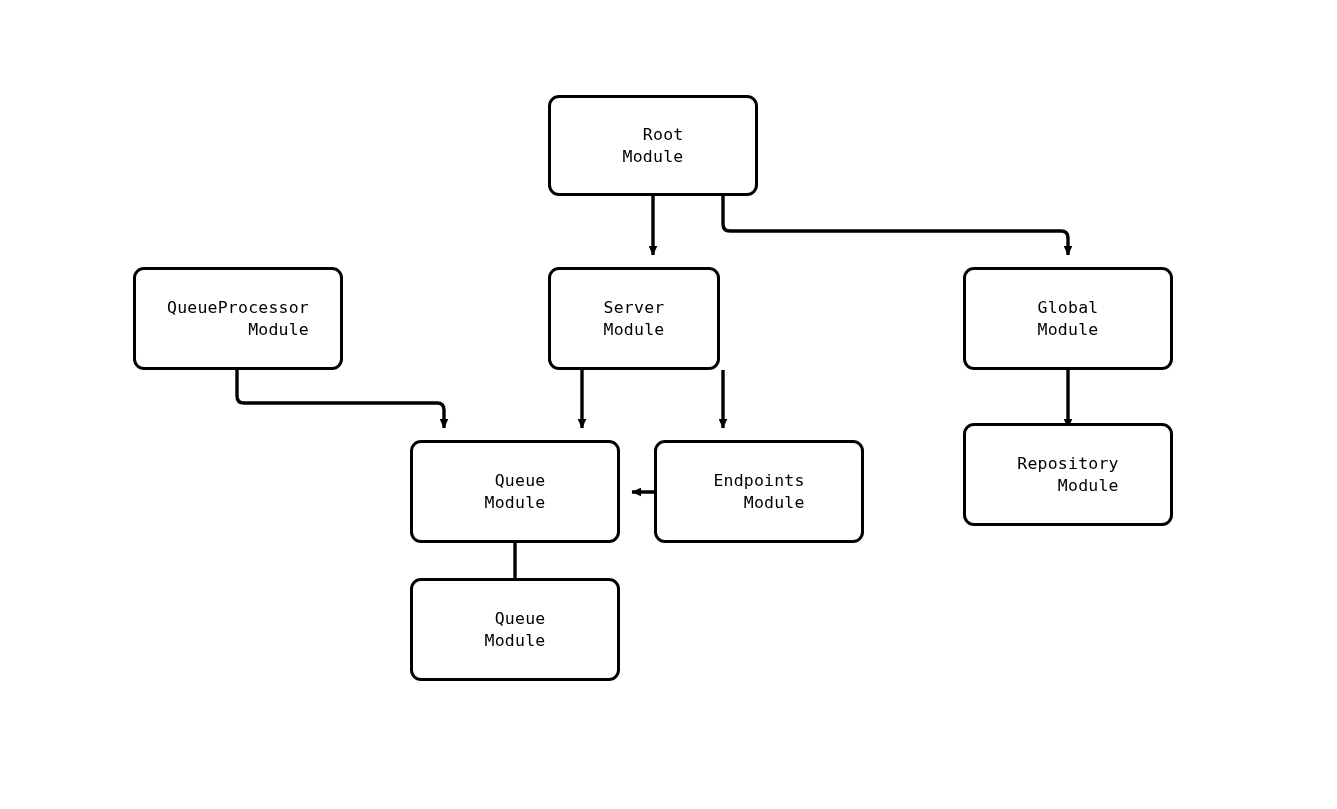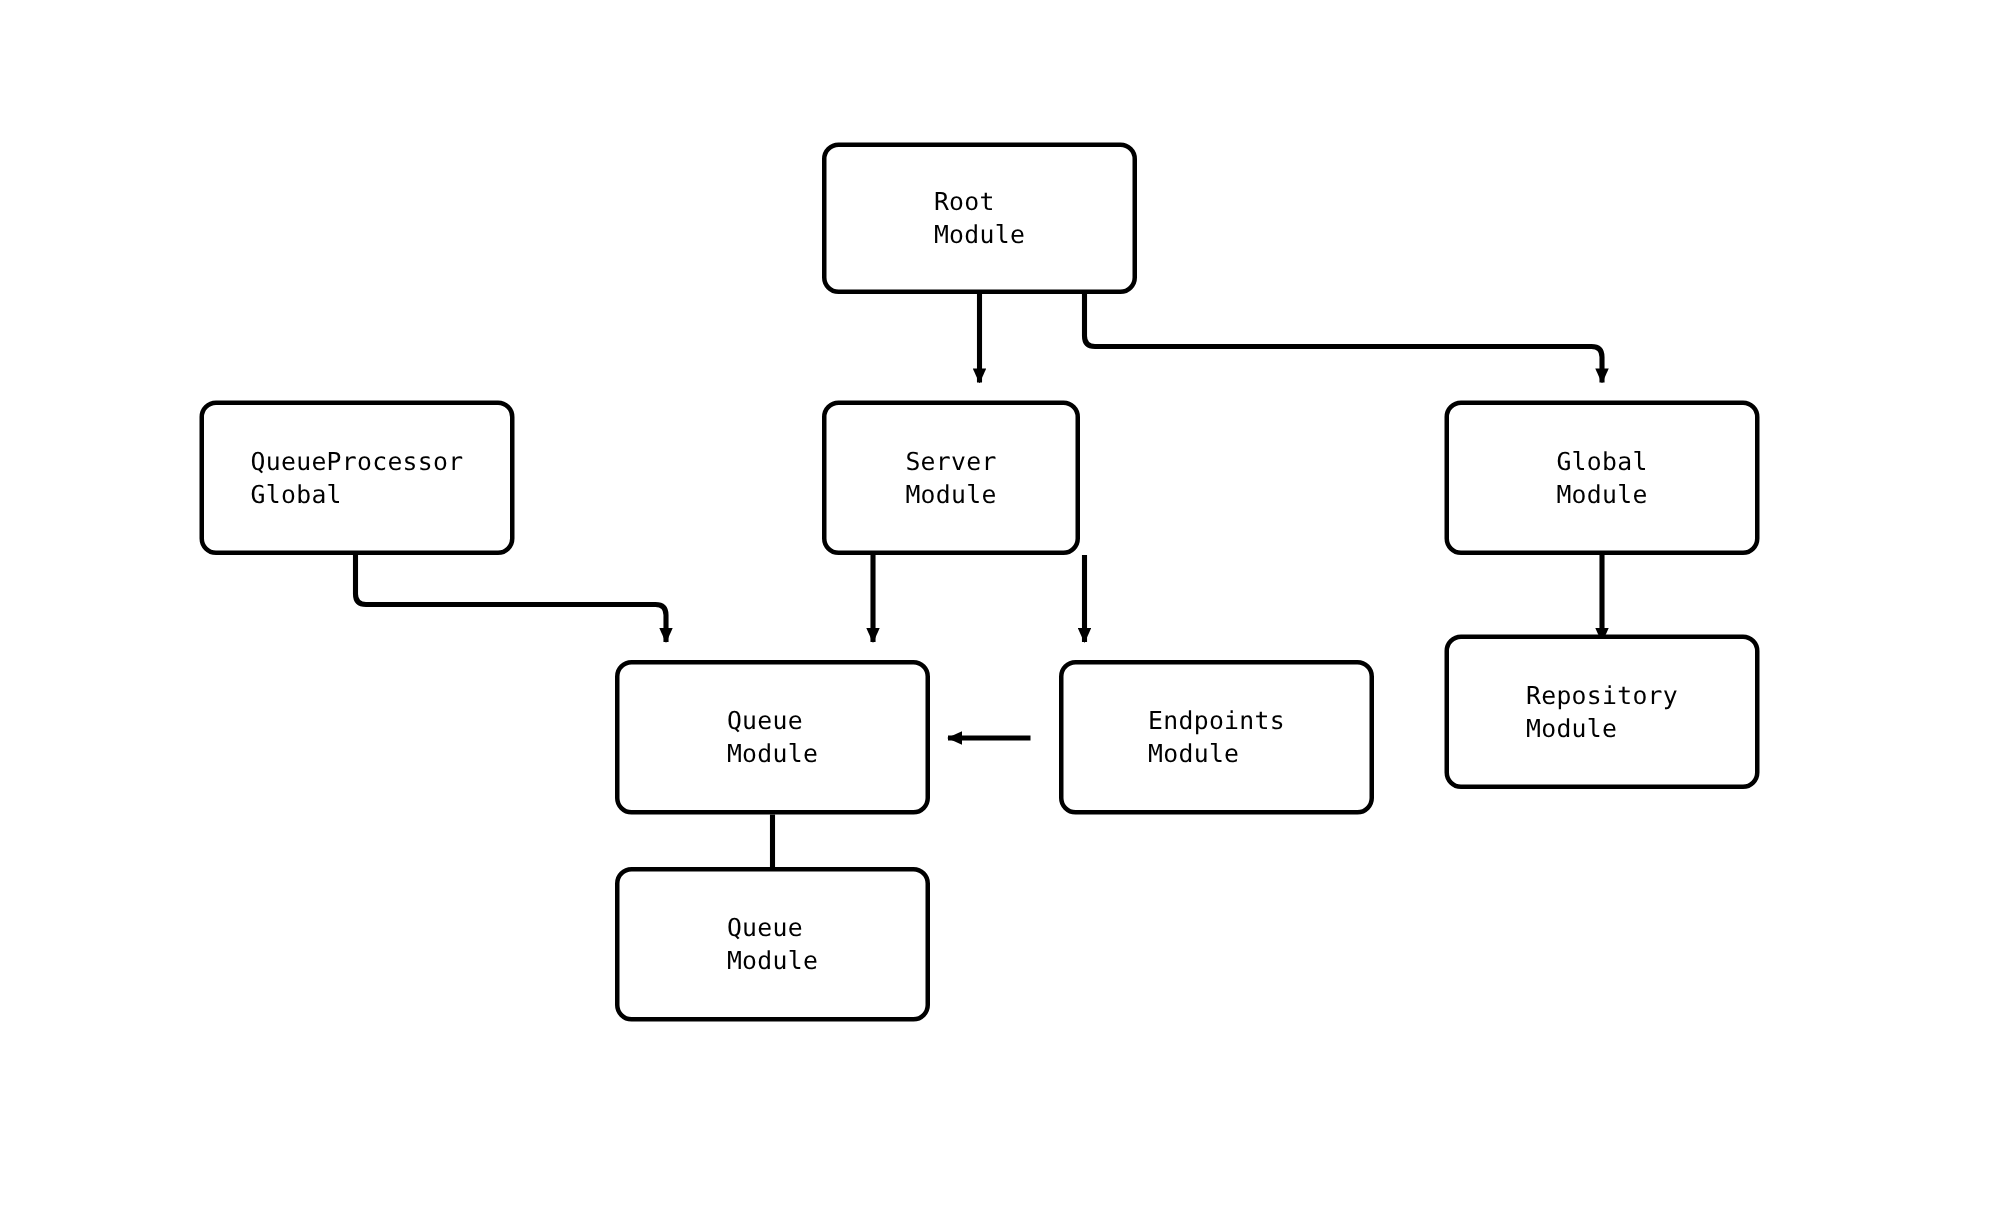--- a/index.html
+++ b/index.html
@@ -33,21 +33,21 @@
     display: flex;
     align-items: center;
     justify-content: center;
     z-index: 2;
   }
   .node-label {
     font-family: "DejaVu Sans Mono", "Liberation Mono", monospace;
     font-size: 16.5px;
     line-height: 22px;
     color: #000000;
-    text-align: left;
+    text-align: right;
     white-space: pre;
     letter-spacing: 0.2px;
   }
 </style>
 </head>
 <body>
 
 <div id="canvas">
 
   <svg id="edge-layer" viewBox="0 0 1337 809" xmlns="http://www.w3.org/2000/svg">
@@ -74,39 +74,39 @@
     <path d="M515,543 L515,601" fill="none" stroke="#000000" stroke-width="3.4" marker-end="url(#arrow)"></path>
   </svg>
 
   <div class="node" style="left:548px; top:95px; width:210px; height:101px;">
     <div class="node-label">Root
 Module</div>
   </div>
 
   <div class="node" style="left:133px; top:267px; width:210px; height:103px;">
     <div class="node-label">QueueProcessor
-Global</div>
+Module</div>
   </div>
 
   <div class="node" style="left:548px; top:267px; width:172px; height:103px;">
     <div class="node-label">Server
 Module</div>
   </div>
 
   <div class="node" style="left:963px; top:267px; width:210px; height:103px;">
     <div class="node-label">Global
 Module</div>
   </div>
 
   <div class="node" style="left:410px; top:440px; width:210px; height:103px;">
     <div class="node-label">Queue
 Module</div>
   </div>
 
-  <div class="node" style="left:706px; top:440px; width:210px; height:103px;">
+  <div class="node" style="left:654px; top:440px; width:210px; height:103px;">
     <div class="node-label">Endpoints
 Module</div>
   </div>
 
   <div class="node" style="left:963px; top:423px; width:210px; height:103px;">
     <div class="node-label">Repository
 Module</div>
   </div>
 
   <div class="node" style="left:410px; top:578px; width:210px; height:103px;">

